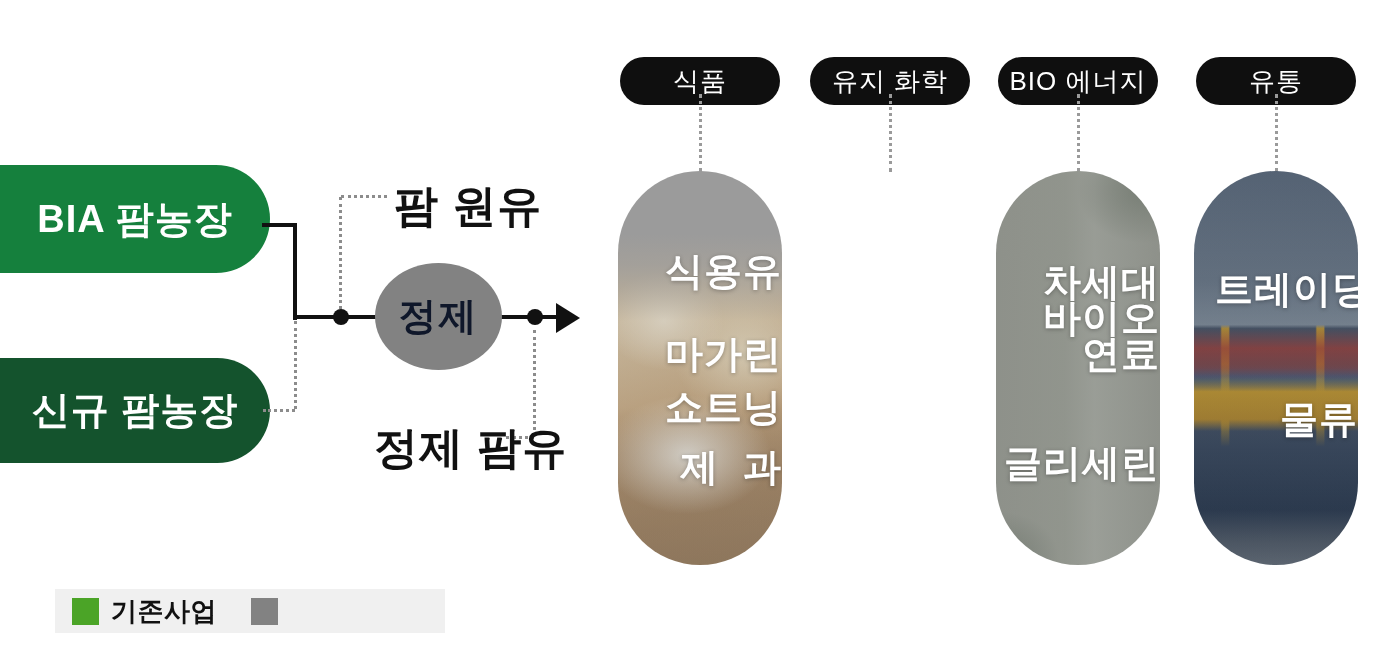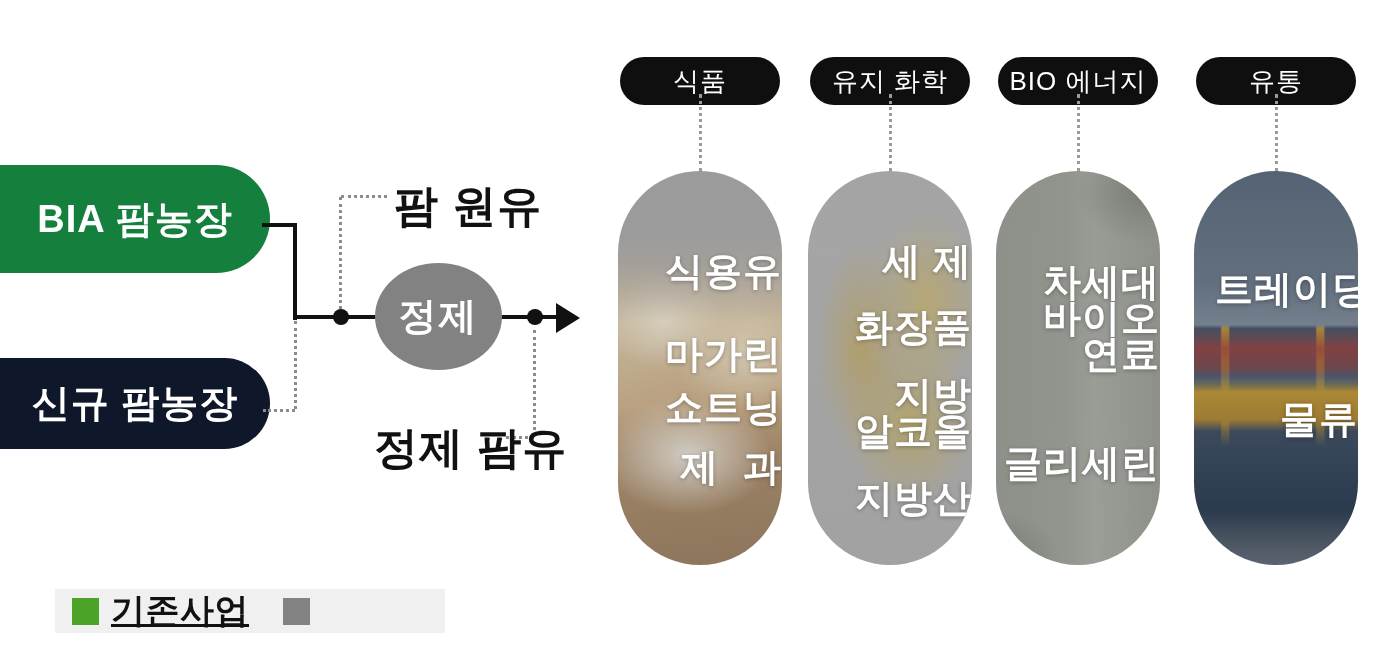--- a/index.html
+++ b/index.html
@@ -16,21 +16,21 @@
   .src-pill {
     position: absolute; left: 0; width: 270px;
     display: flex; align-items: center; justify-content: center;
     color: #ffffff; font-size: 38px; font-weight: 800; letter-spacing: 1px;
     white-space: nowrap;
   }
   .src-pill.green {
     top: 165px; height: 108px; border-radius: 0 54px 54px 0; background: #15803d;
   }
   .src-pill.gray {
-    top: 358px; height: 91px; border-radius: 0 53px 53px 0; background: #0f172a;
+    top: 358px; height: 105px; border-radius: 0 53px 53px 0; background: #14532d;
   }
 
   
   .solid-h, .solid-v { position: absolute; background: #111111; }
   .stub-line   { left: 262px; top: 223px; width: 35px; height: 4px; }
   .vert-line   { left: 293px; top: 223px; width: 4px; height: 97px; }
   .main-line   { left: 293px; top: 315px; width: 268px; height: 4px; }
 
   .dot {
     position: absolute; width: 16px; height: 16px; border-radius: 50%;
@@ -59,21 +59,21 @@
     position: absolute; color: #111111; font-size: 44px; font-weight: 800;
     white-space: nowrap; letter-spacing: 1px;
   }
   .flow-label.crude   { left: 394px; top: 177px; }
   .flow-label.refined { left: 374px; top: 419px; }
 
   .process-circle {
     position: absolute; left: 375px; top: 263px; width: 127px; height: 107px;
     border-radius: 50%; background: #828282;
     display: flex; align-items: center; justify-content: center;
-    color: #ffffff; font-size: 38px; font-weight: 800; letter-spacing: 2px;
+    color: #0f172a; font-size: 38px; font-weight: 800; letter-spacing: 2px;
   }
 
   
   .header-pill {
     position: absolute; top: 45px; width: 160px; height: 48px;
     border-radius: 26px; background: #0f0f0f; color: #ffffff;
     display: flex; align-items: center; justify-content: center;
     font-size: 26px; font-weight: 400; letter-spacing: 1px; white-space: nowrap; margin-top: 12px;
   }
   .hdr1 { left: 620px; } .hdr2 { left: 810px; } .hdr3 { left: 998px; } .hdr4 { left: 1196px; }
@@ -140,23 +140,22 @@
 
   
   .legend {
     position: absolute; left: 55px; top: 589px; width: 390px; height: 44px;
     background: #f0f0f0; display: flex; align-items: center; gap: 34px;
     padding-left: 17px;
   }
   .legend-item { display: flex; align-items: center; gap: 12px; }
   .legend-swatch { width: 27px; height: 27px; }
   .legend-label {
-    color: #111111; font-size: 34px; font-weight: 700; white-space: nowrap;
+    color: #111111; font-size: 26px; font-weight: 700; white-space: nowrap;
     letter-spacing: 0.5px;
-    text-decoration: underline;
   }
 </style>
 </head>
 <body>
 
 <div class="canvas">
 
   <div class="src-pill green">
     <span>BIA 팜농장</span>
   </div>
@@ -193,27 +192,20 @@
   <div class="hdr-connector con2"></div>
   <div class="hdr-connector con3"></div>
   <div class="hdr-connector con4"></div>
 
   <div class="capsule cap1">
     <div class="cap-item i0">식용유</div>
     <div class="cap-item i1">마가린</div>
     <div class="cap-item i2">쇼트닝</div>
     <div class="cap-item i3">제 과</div>
   </div>
-  <div class="capsule cap2">
-    <div class="cap-item i0">세 제</div>
-    <div class="cap-item i1">화장품</div>
-    <div class="cap-item i2">지방
-알코올</div>
-    <div class="cap-item i3">지방산</div>
-  </div>
   <div class="capsule cap3">
     <div class="cap-item i0">차세대
 바이오
 연료</div>
     <div class="cap-item i1">글리세린</div>
   </div>
   <div class="capsule cap4">
     <div class="cap-item i0">트레이딩</div>
     <div class="cap-item i1">물류</div>
   </div>

